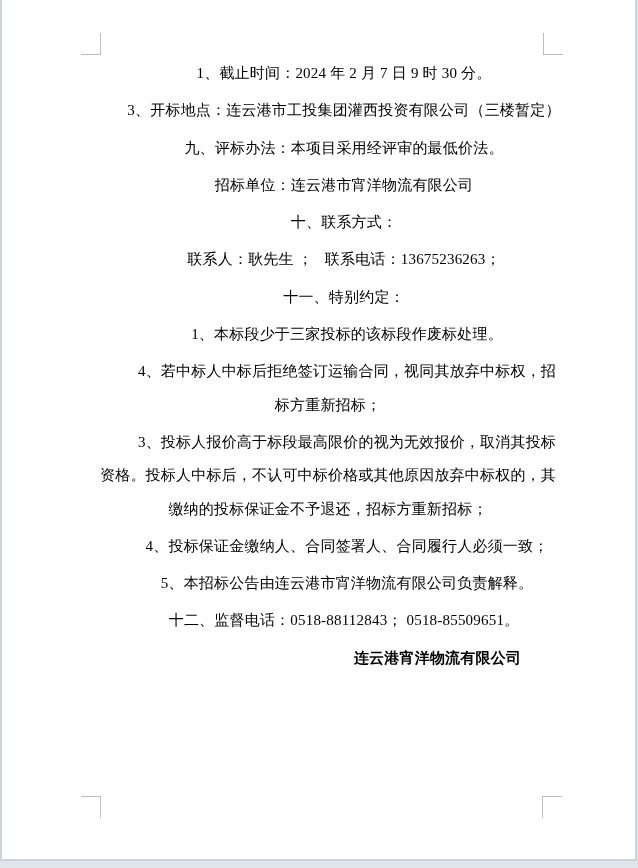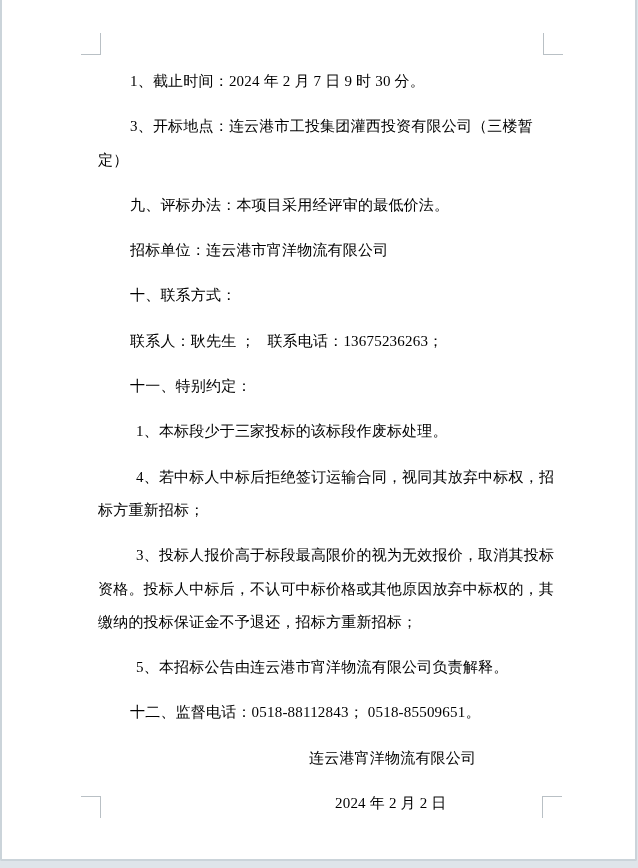--- a/index.html
+++ b/index.html
@@ -56,27 +56,28 @@
     position: absolute;
     left: 84px;
     top: 53px;
     width: 484px;
     color: #000000;
     font-size: 15px;
     line-height: 33.3px;
     letter-spacing: 0.2px;
   }
   .para {
-    margin: 12px;
+    margin: 4px;
     padding: 0;
     white-space: pre-wrap;
+    text-align: center;
   }
   .para.indent2 { text-indent: 32px; }
   .para.indent-sub { text-indent: 38px; }
-  .para.signature { margin-left: 223px; }
+  .para.signature { margin-left: 223px; font-weight: bold; }
   .para.date { margin-left: 249px; }
 </style>
 </head>
 <body style="background: rgb(223, 229, 234);">
 
 <div class="page" style="background: rgb(255, 255, 255);">
   <div class="crop-mark tl"></div>
   <div class="crop-mark tr"></div>
   <div class="crop-mark bl"></div>
   <div class="crop-mark br"></div>
@@ -87,18 +88,18 @@
       <p class="para indent2">招标单位：连云港市宵洋物流有限公司</p>
       <p class="para indent2">十、联系方式：</p>
       <p class="para indent2">联系人：耿先生 ；   联系电话：13675236263；</p>
       <p class="para indent2">十一、特别约定：</p>
       <p class="para indent-sub">1、本标段少于三家投标的该标段作废标处理。</p>
       <p class="para indent-sub">4、若中标人中标后拒绝签订运输合同，视同其放弃中标权，招
 标方重新招标；</p>
       <p class="para indent-sub">3、投标人报价高于标段最高限价的视为无效报价，取消其投标
 资格。投标人中标后，不认可中标价格或其他原因放弃中标权的，其
 缴纳的投标保证金不予退还，招标方重新招标；</p>
+      <p class="para indent-sub">4、投标保证金缴纳人、合同签署人、合同履行人必须一致；</p>
       <p class="para indent-sub">5、本招标公告由连云港市宵洋物流有限公司负责解释。</p>
       <p class="para indent2">十二、监督电话：0518-88112843； 0518-85509651。</p>
       <p class="para signature">连云港宵洋物流有限公司</p>
-      <p class="para date">2024 年 2 月 2 日</p>
     </div>
 </div>
 
 </body></html>

